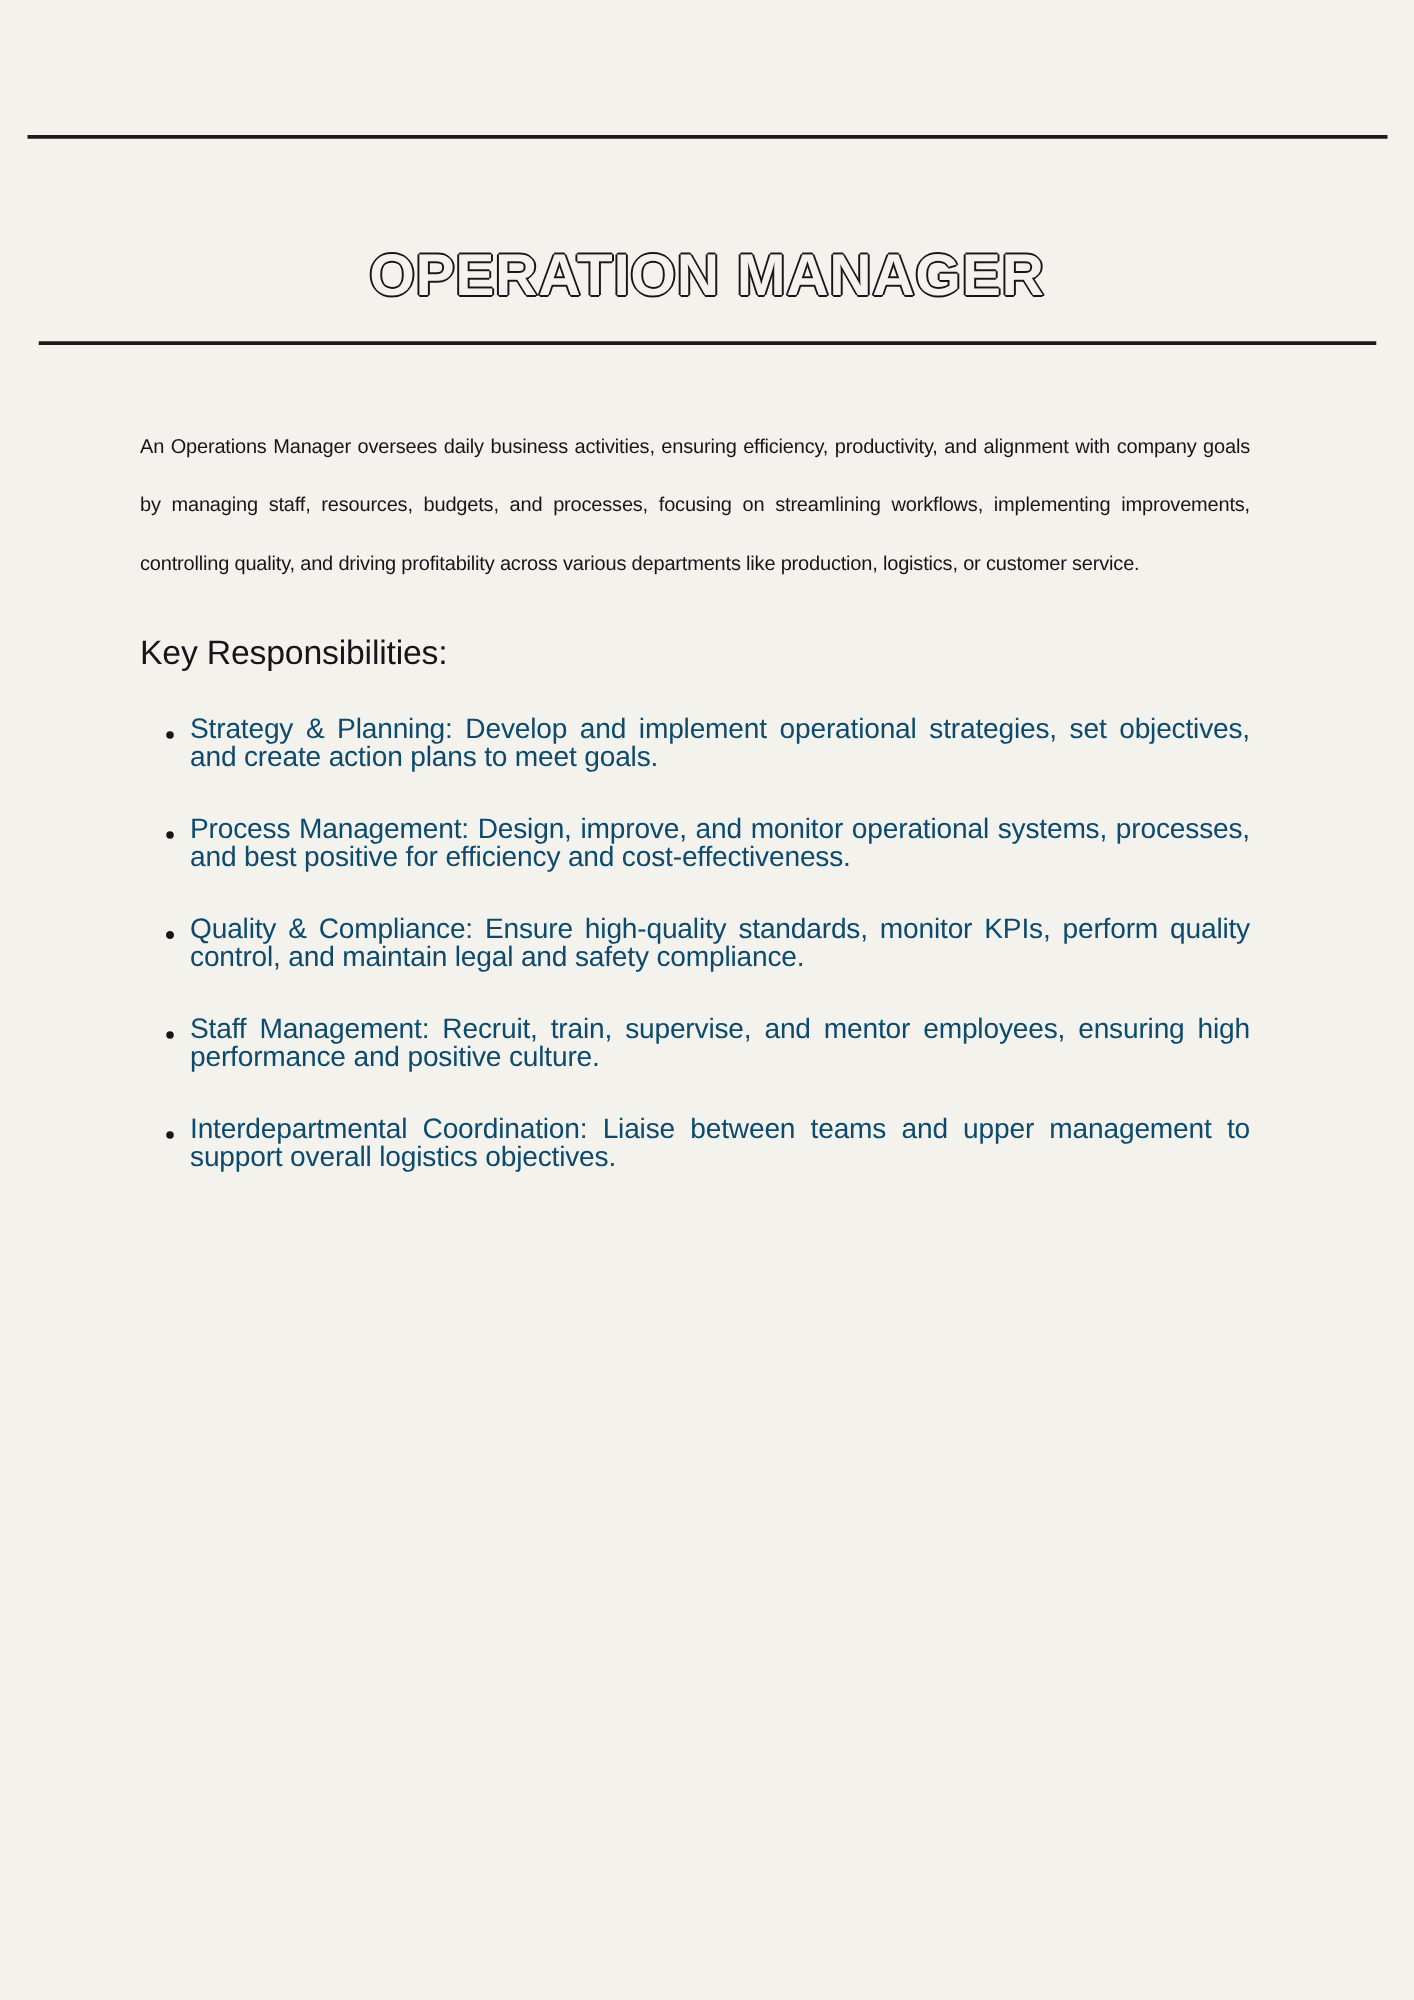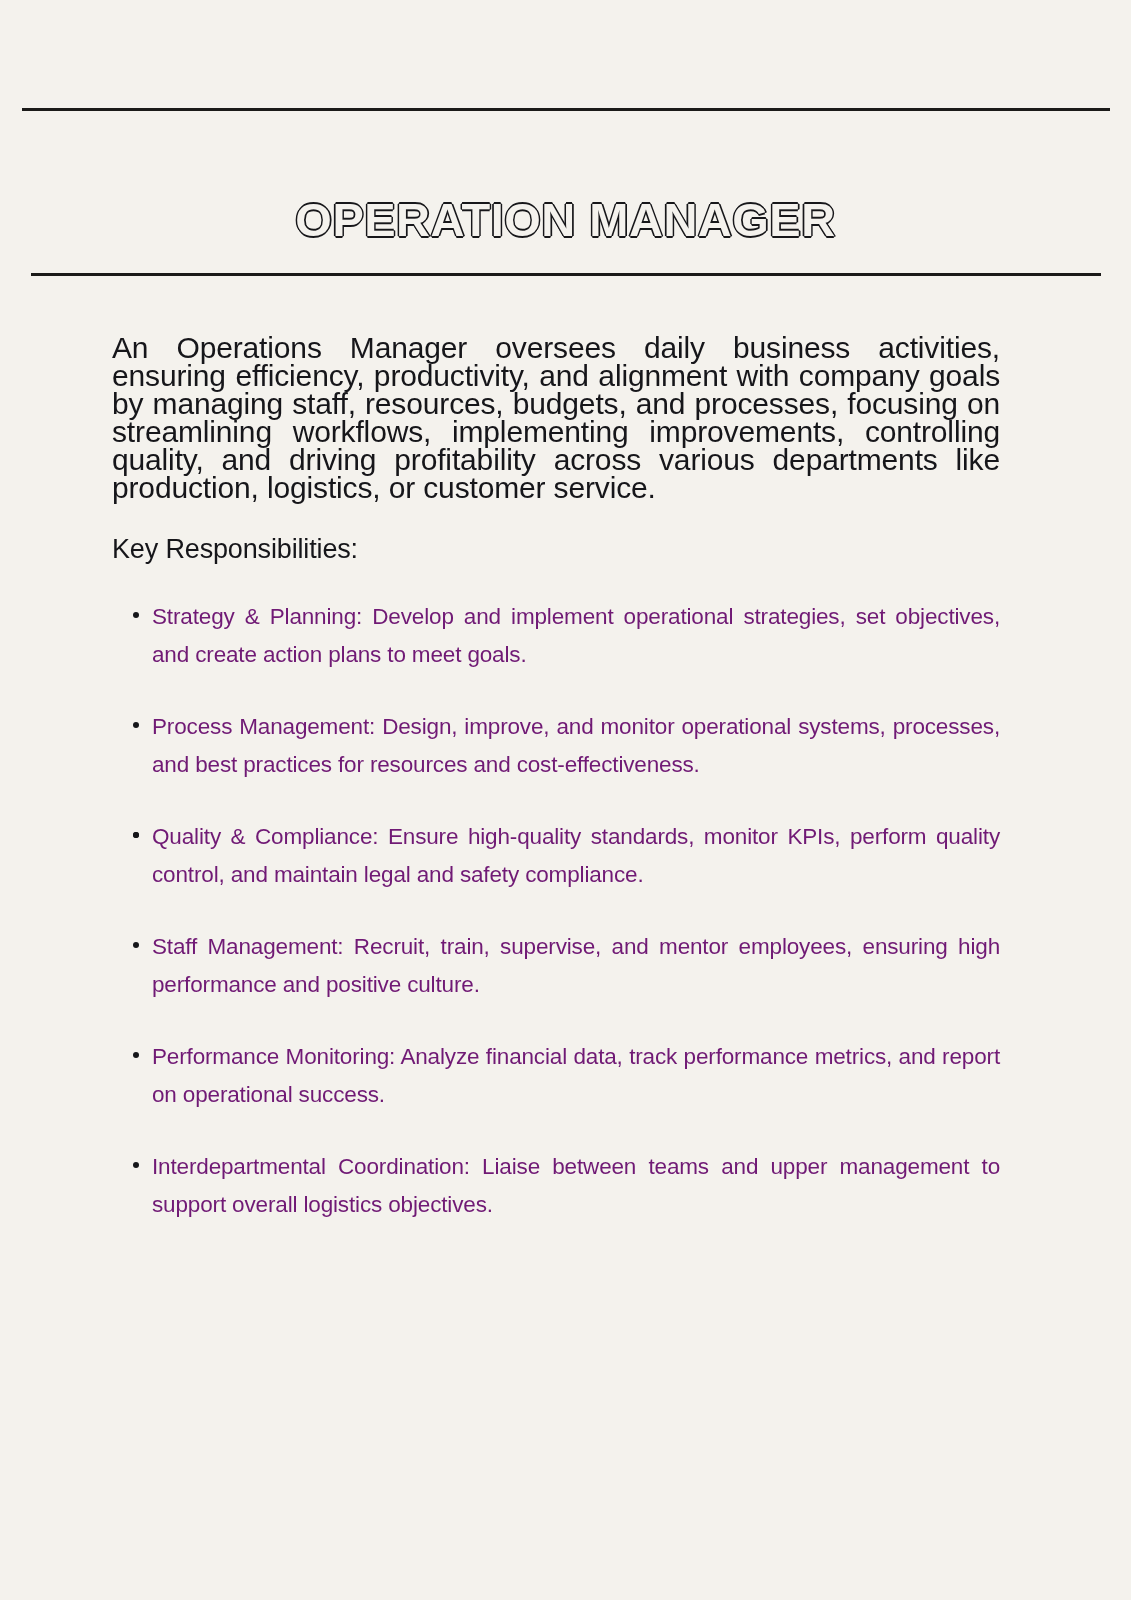--- a/index.html
+++ b/index.html
@@ -68,22 +68,22 @@
   
   .content {
     position: absolute;
     top: 334px;
     left: 112px;
     width: 888px;
   }
 
   .para {
     margin: 0 0 0 0;
-    font-size: 30px;
-    line-height: 28px;
+    font-size: 16px;
+    line-height: 47px;
     text-align: justify;
     text-justify: inter-word;
     font-weight: 400;
     color: #16161a;
     letter-spacing: -0.15px;
   }
 
   .section-label {
     margin: 30px 0 0 0;
     font-size: 27px;
@@ -96,24 +96,24 @@
   .bullets {
     list-style: none;
     margin: 31px 0 0 0;
     padding: 0;
   }
   .bullet-item {
     position: relative;
     padding-left: 40px;
     margin-bottom: 34px;
     font-size: 22.5px;
-    line-height: 38px;
+    line-height: 23px;
     text-align: justify;
     text-justify: inter-word;
-    color: #701a75;
+    color: #0c4a6e;
     letter-spacing: -0.15px;
   }
   .bullet-item:last-child {
     margin-bottom: 0;
   }
   .bullet-dot {
     position: absolute;
     left: 21px;
     top: 14px;
     width: 6px;
@@ -141,38 +141,34 @@
 
     <p class="section-label">Key Responsibilities:</p>
 
     <ul class="bullets">
       <li class="bullet-item">
         <span class="bullet-dot"></span>
         <span>Strategy &amp; Planning: Develop and implement operational strategies, set objectives, and create action plans to meet goals.</span>
       </li>
       <li class="bullet-item">
         <span class="bullet-dot"></span>
-        <span>Process Management: Design, improve, and monitor operational systems, processes, and best practices for resources and cost-effectiveness.</span>
+        <span>Process Management: Design, improve, and monitor operational systems, processes, and best positive for efficiency and cost-effectiveness.</span>
       </li>
       <li class="bullet-item">
         <span class="bullet-dot"></span>
       </li>
       <li class="bullet-item">
         <span class="bullet-dot"></span>
         <span>Quality &amp; Compliance: Ensure high-quality standards, monitor KPIs, perform quality control, and maintain legal and safety compliance.</span>
       </li>
       <li class="bullet-item">
         <span class="bullet-dot"></span>
         <span>Staff Management: Recruit, train, supervise, and mentor employees, ensuring high performance and positive culture.</span>
       </li>
       <li class="bullet-item">
         <span class="bullet-dot"></span>
-        <span>Performance Monitoring: Analyze financial data, track performance metrics, and report on operational success.</span>
-      </li>
-      <li class="bullet-item">
-        <span class="bullet-dot"></span>
         <span>Interdepartmental Coordination: Liaise between teams and upper management to support overall logistics objectives.</span>
       </li>
     </ul>
 
   </div>
 
 </div>
 
 </body></html>

